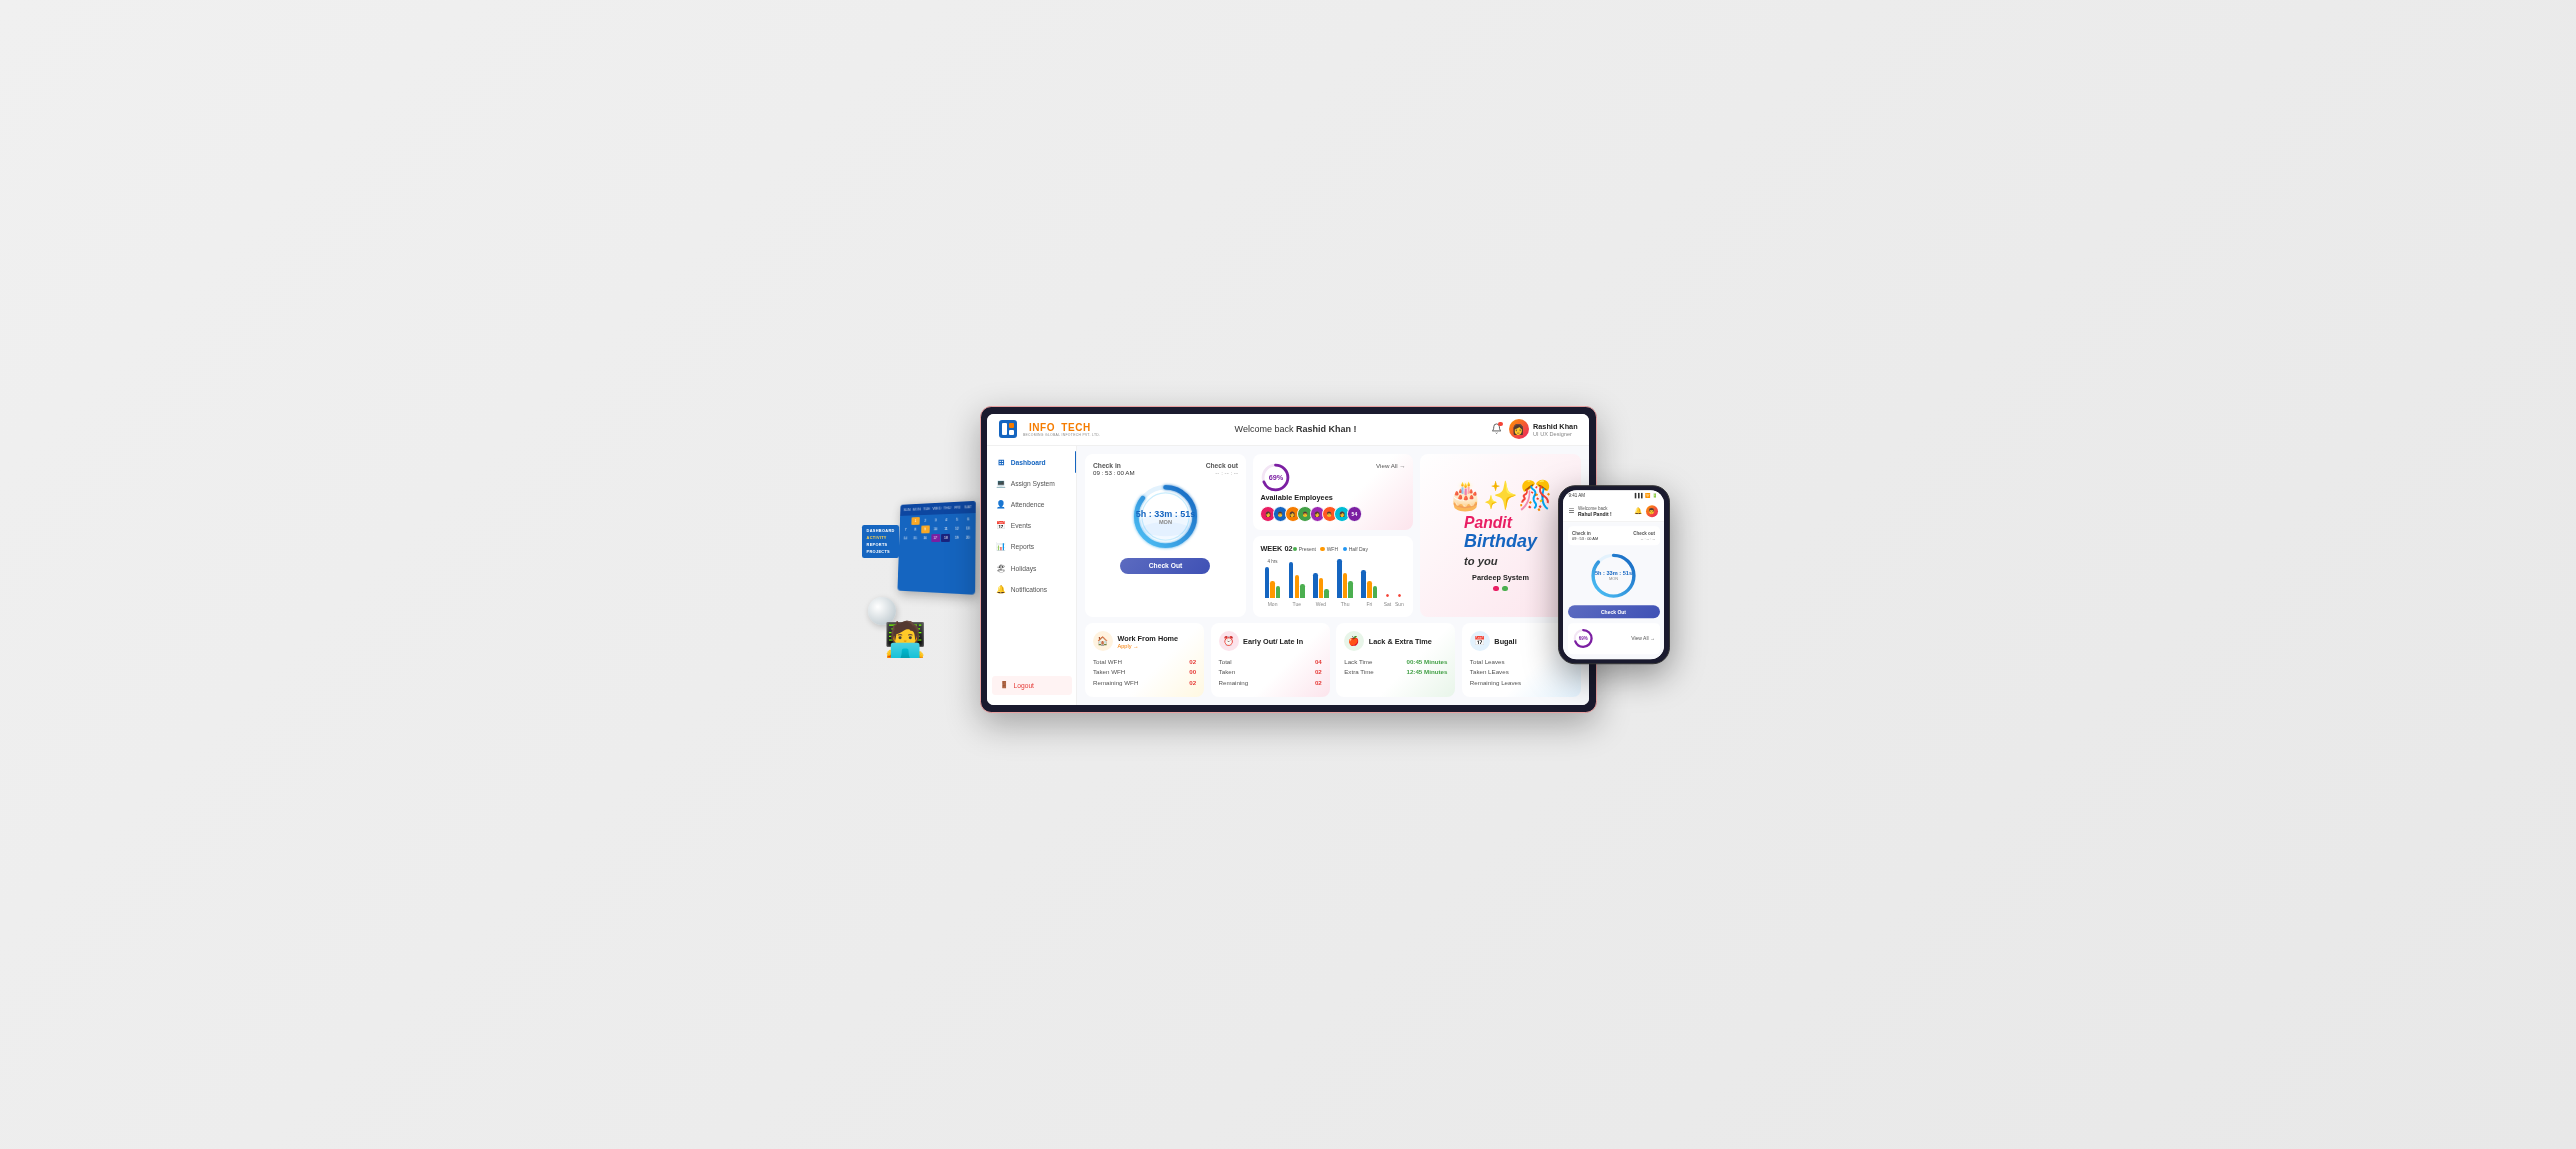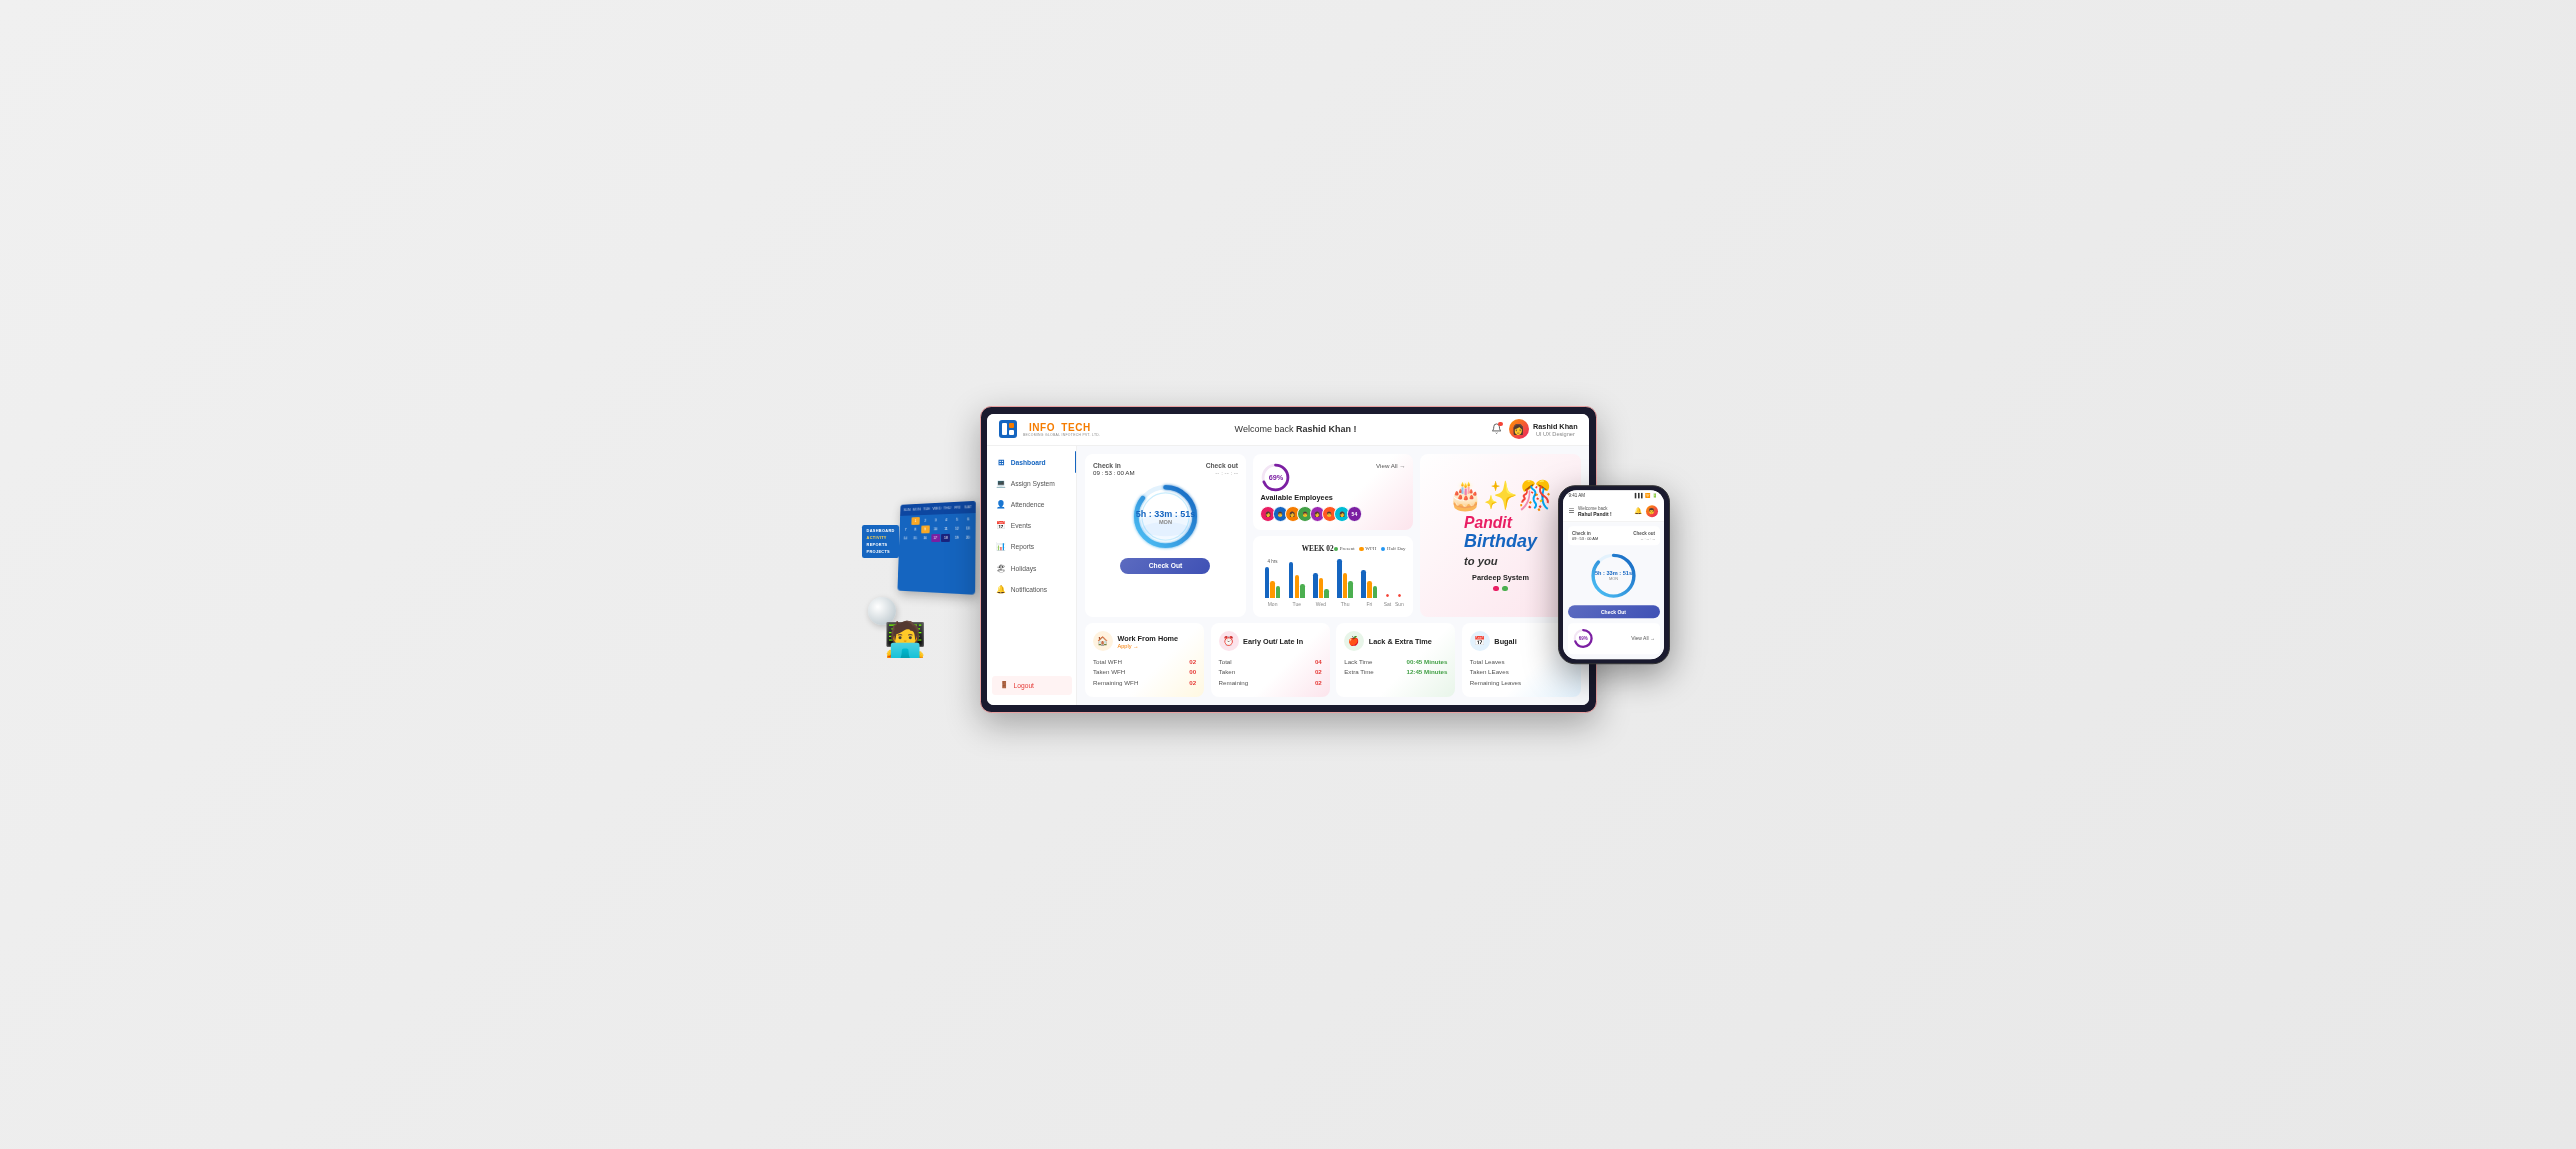--- a/index.html
+++ b/index.html
@@ -124,21 +124,21 @@
       background: linear-gradient(135deg, #ff9800, #e91e63);
       display: flex;
       align-items: center;
       justify-content: center;
       font-size: 7.9px;
       color: white;
       font-weight: bold;
       overflow: hidden;
     }
 
-    .user-details { text-align: center; }
+    .user-details { text-align: left; }
     .user-name { font-size: 7.3px; font-weight: 700; color: #222; }
     .user-role { font-size: 5.6px; color: #888; }
 
     
     .main-area {
       display: flex;
       flex: 1;
     }
 
     
@@ -361,24 +361,23 @@
 
     
     .week-card {
       background: #fff;
       border-radius: 7.9px;
       padding: 7.9px;
     }
 
     .week-header {
       display: flex;
-      justify-content: flex-end;
+      justify-content: flex-start;
       align-items: center;
       margin-bottom: 4.5px;
-      font-family: Liberation Serif, serif;
     }
 
     .week-title { font-size: 7.3px; font-weight: 700; color: #222; }
 
     .legend {
       display: flex;
       gap: 4.5px;
       align-items: center;
     }
 

